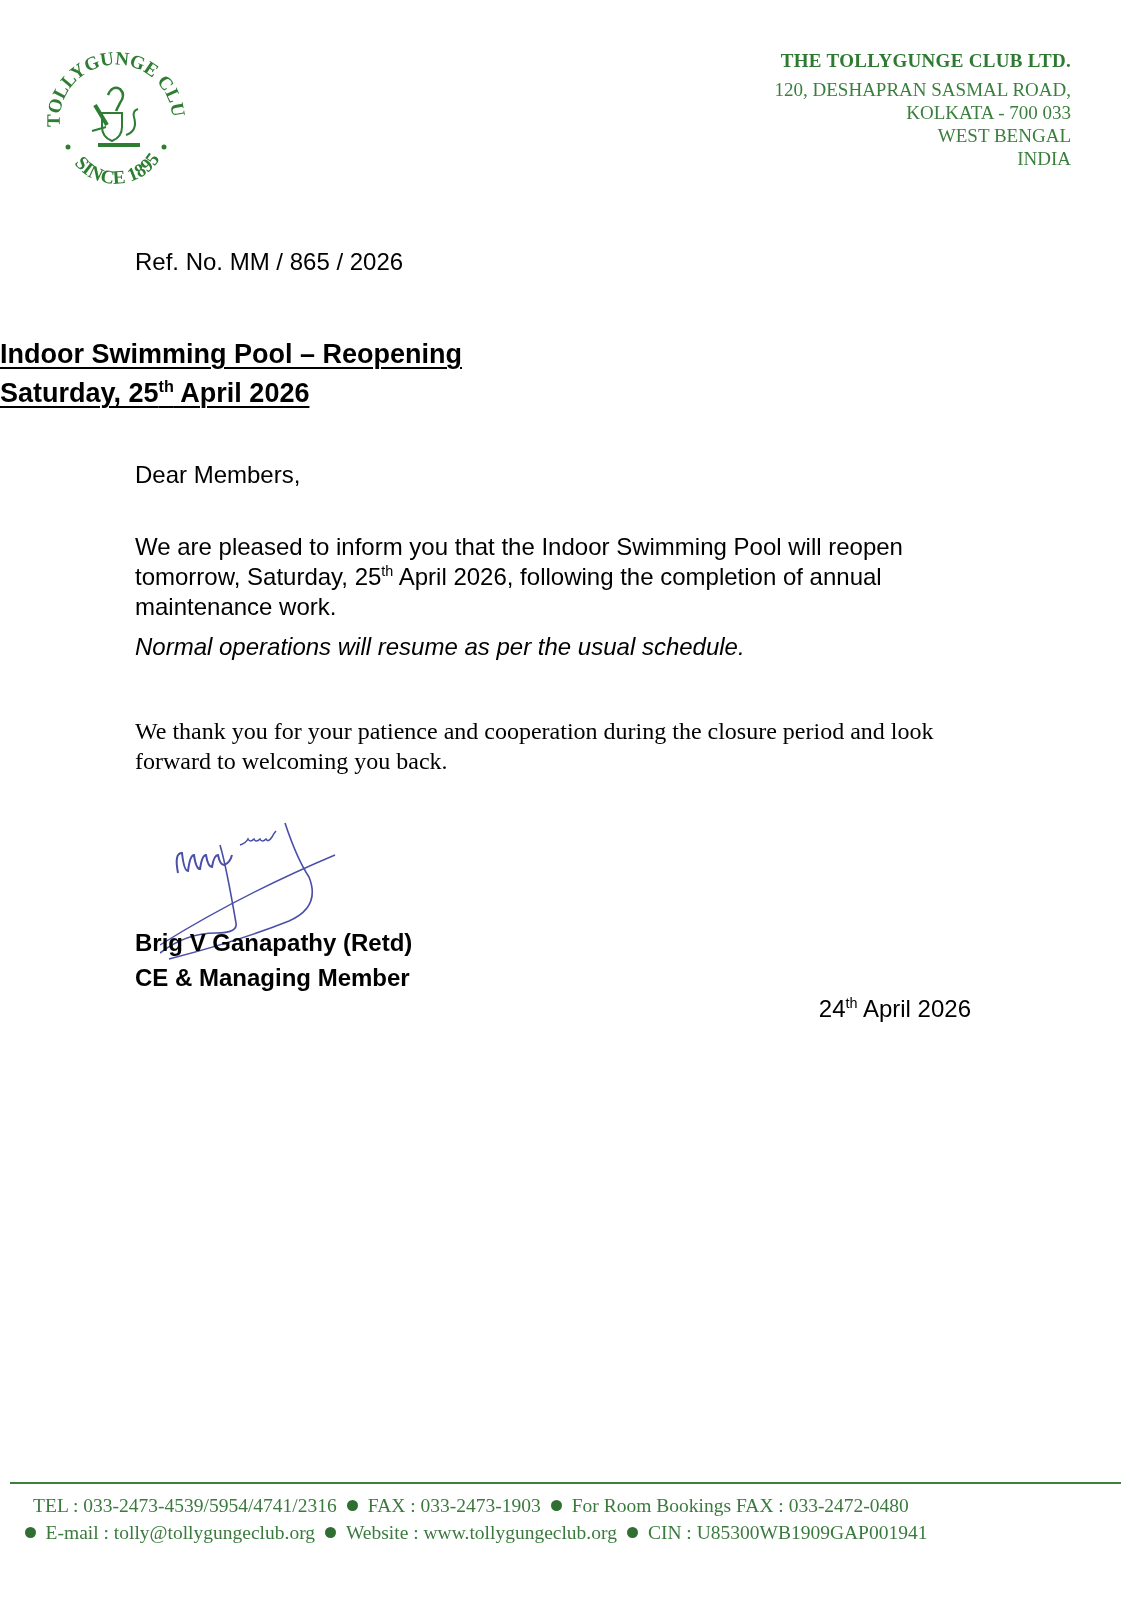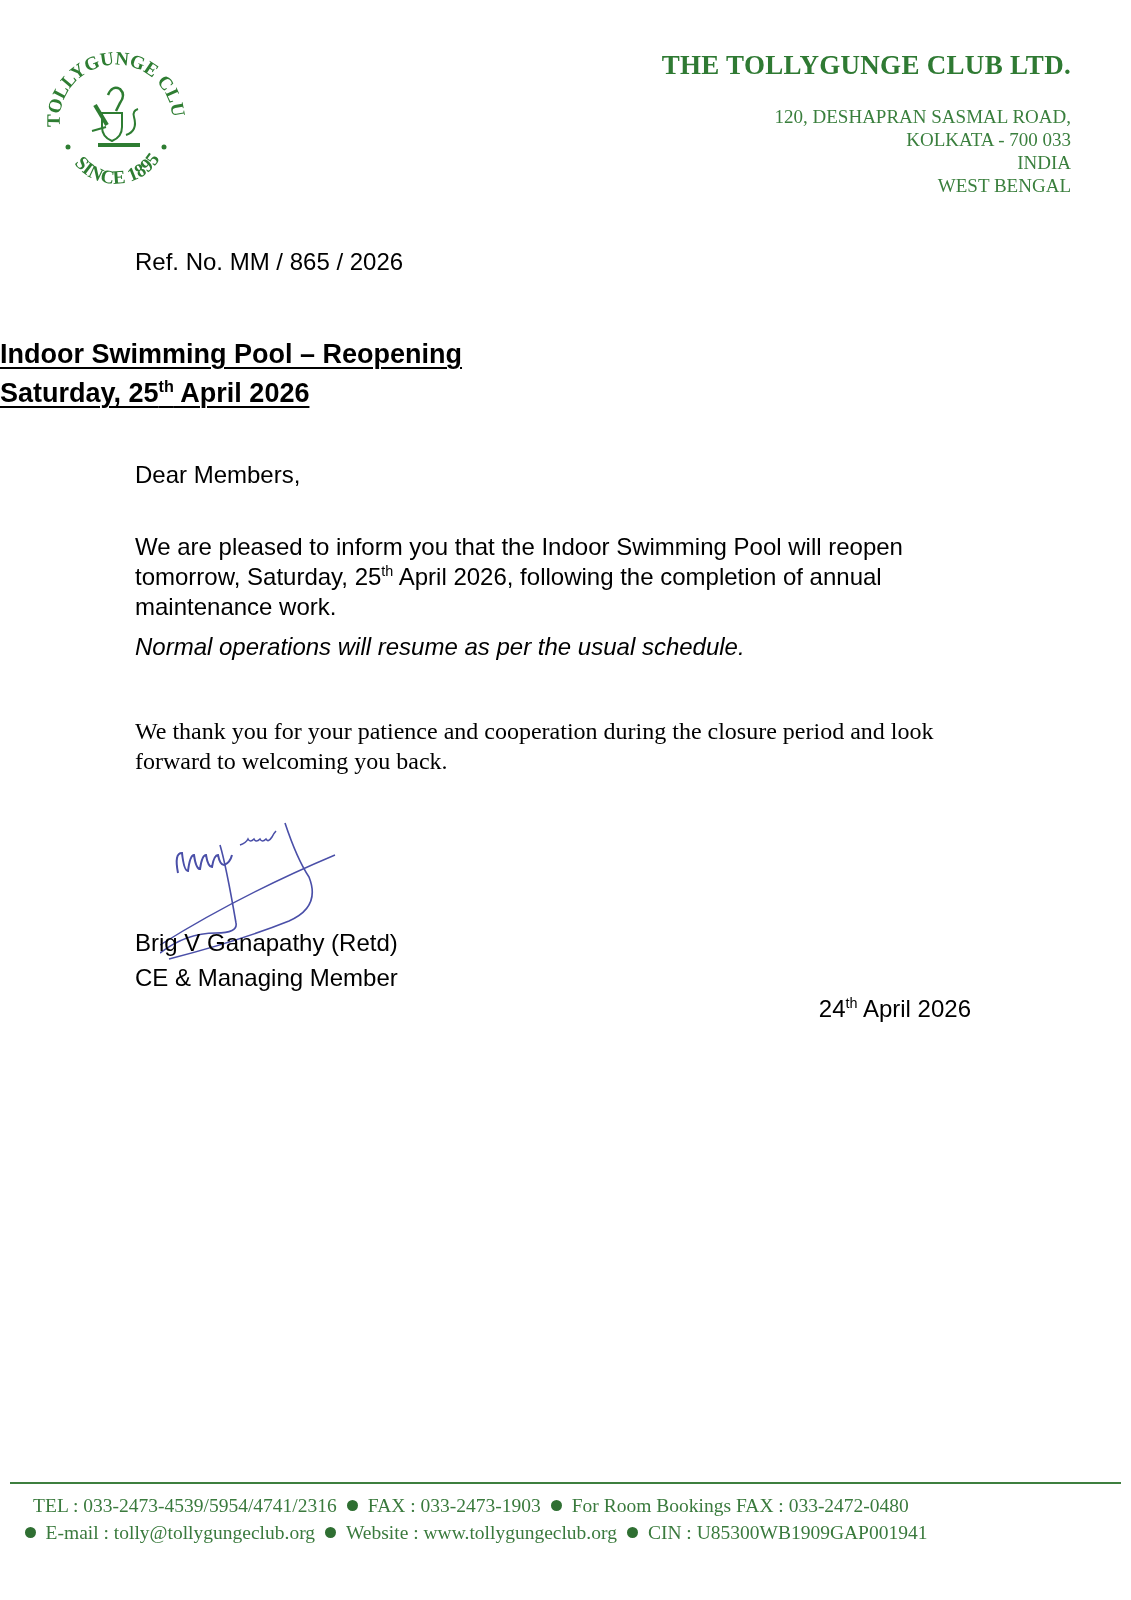--- a/index.html
+++ b/index.html
@@ -1,28 +1,28 @@
 <!DOCTYPE html>
 <html><head>
 <meta charset="utf-8">
 <style>
   html, body { margin: 0; padding: 0; background: #ffffff; }
   body { width: 1131px; height: 1600px; position: relative; overflow: hidden; color: #000; }
   .logo { position: absolute; left: 40px; top: 45px; width: 150px; height: 150px; }
   .header { position: absolute; right: 60px; top: 50px; text-align: right; color: #2e7d32; font-family: "Liberation Serif", serif; }
-  .header .club { font-size: 27px; font-weight: bold; letter-spacing: 0.3px; margin-bottom: 24px; color: #2f7a33; }
+  .header .club { font-size: 19px; font-weight: bold; letter-spacing: 0.3px; margin-bottom: 6px; color: #2f7a33; }
   .header .addr { font-size: 19px; line-height: 23px; color: #3a7f3d; }
   .body-text { font-family: "Liberation Sans", sans-serif; }
   .ref { position: absolute; left: 135px; top: 248px; font-size: 24px; }
   .title { position: absolute; left: 0; width: 1131px; top: 335px; font-size: 27px; font-weight: bold; line-height: 39px; }
   .title span.line { text-decoration: underline; text-decoration-thickness: 2px; text-underline-offset: 4px; }
   sup { font-size: 60%; line-height: 0; }
   .para { position: absolute; left: 135px; width: 835px; font-size: 24px; line-height: 30px; }
   .sig { position: absolute; left: 160px; top: 815px; width: 190px; height: 160px; }
-  .signer { position: absolute; left: 135px; top: 925px; font-size: 24px; font-weight: normal; line-height: 35px; }
+  .signer { position: absolute; left: 135px; top: 925px; font-size: 24px; font-weight: bold; line-height: 35px; }
   .date { position: absolute; right: 160px; top: 995px; font-size: 24px; }
   .footer-rule { position: absolute; left: 10px; right: 10px; top: 1482px; height: 2px; background: #3e7f3f; }
   .footer { position: absolute; left: 0; width: 942px; top: 1492px; font-family: "Liberation Serif", serif; color: #3a7a3d; font-size: 19.5px; line-height: 27px; text-align: center; }
   .footer .dot { display: inline-block; width: 11px; height: 11px; border-radius: 50%; background: #2f6f32; margin: 0 10px; vertical-align: 1px; }
 </style>
 </head>
 <body>
 
 <div class="logo">
   <svg width="150" height="150" viewBox="0 0 150 150">
@@ -45,22 +45,22 @@
     <path d="M52 86 l14 -4" stroke="#2e7d32" stroke-width="2"></path>
     <path d="M86 90 q12 -4 8 -18 q-2 -6 4 -8" fill="none" stroke="#2e7d32" stroke-width="2"></path>
     <rect x="58" y="98" width="42" height="4" fill="#2e7d32"></rect>
   </svg>
 </div>
 
 <div class="header">
   <div class="club">THE TOLLYGUNGE CLUB LTD.</div>
   <div class="addr">120, DESHAPRAN SASMAL ROAD,</div>
   <div class="addr">KOLKATA - 700 033</div>
+  <div class="addr">WEST BENGAL</div>
   <div class="addr">INDIA</div>
-  <div class="addr">WEST BENGAL</div>
 </div>
 
 <div class="ref body-text">Ref. No. MM / 865 / 2026</div>
 
 <div class="title body-text">
   <div><span class="line">Indoor Swimming Pool – Reopening</span></div>
   <div><span class="line"><span>Saturday, 25</span><sup>th</sup><span> April 2026</span></span></div>
 </div>
 
 <div class="para body-text" style="top:460px;">Dear Members,</div>

